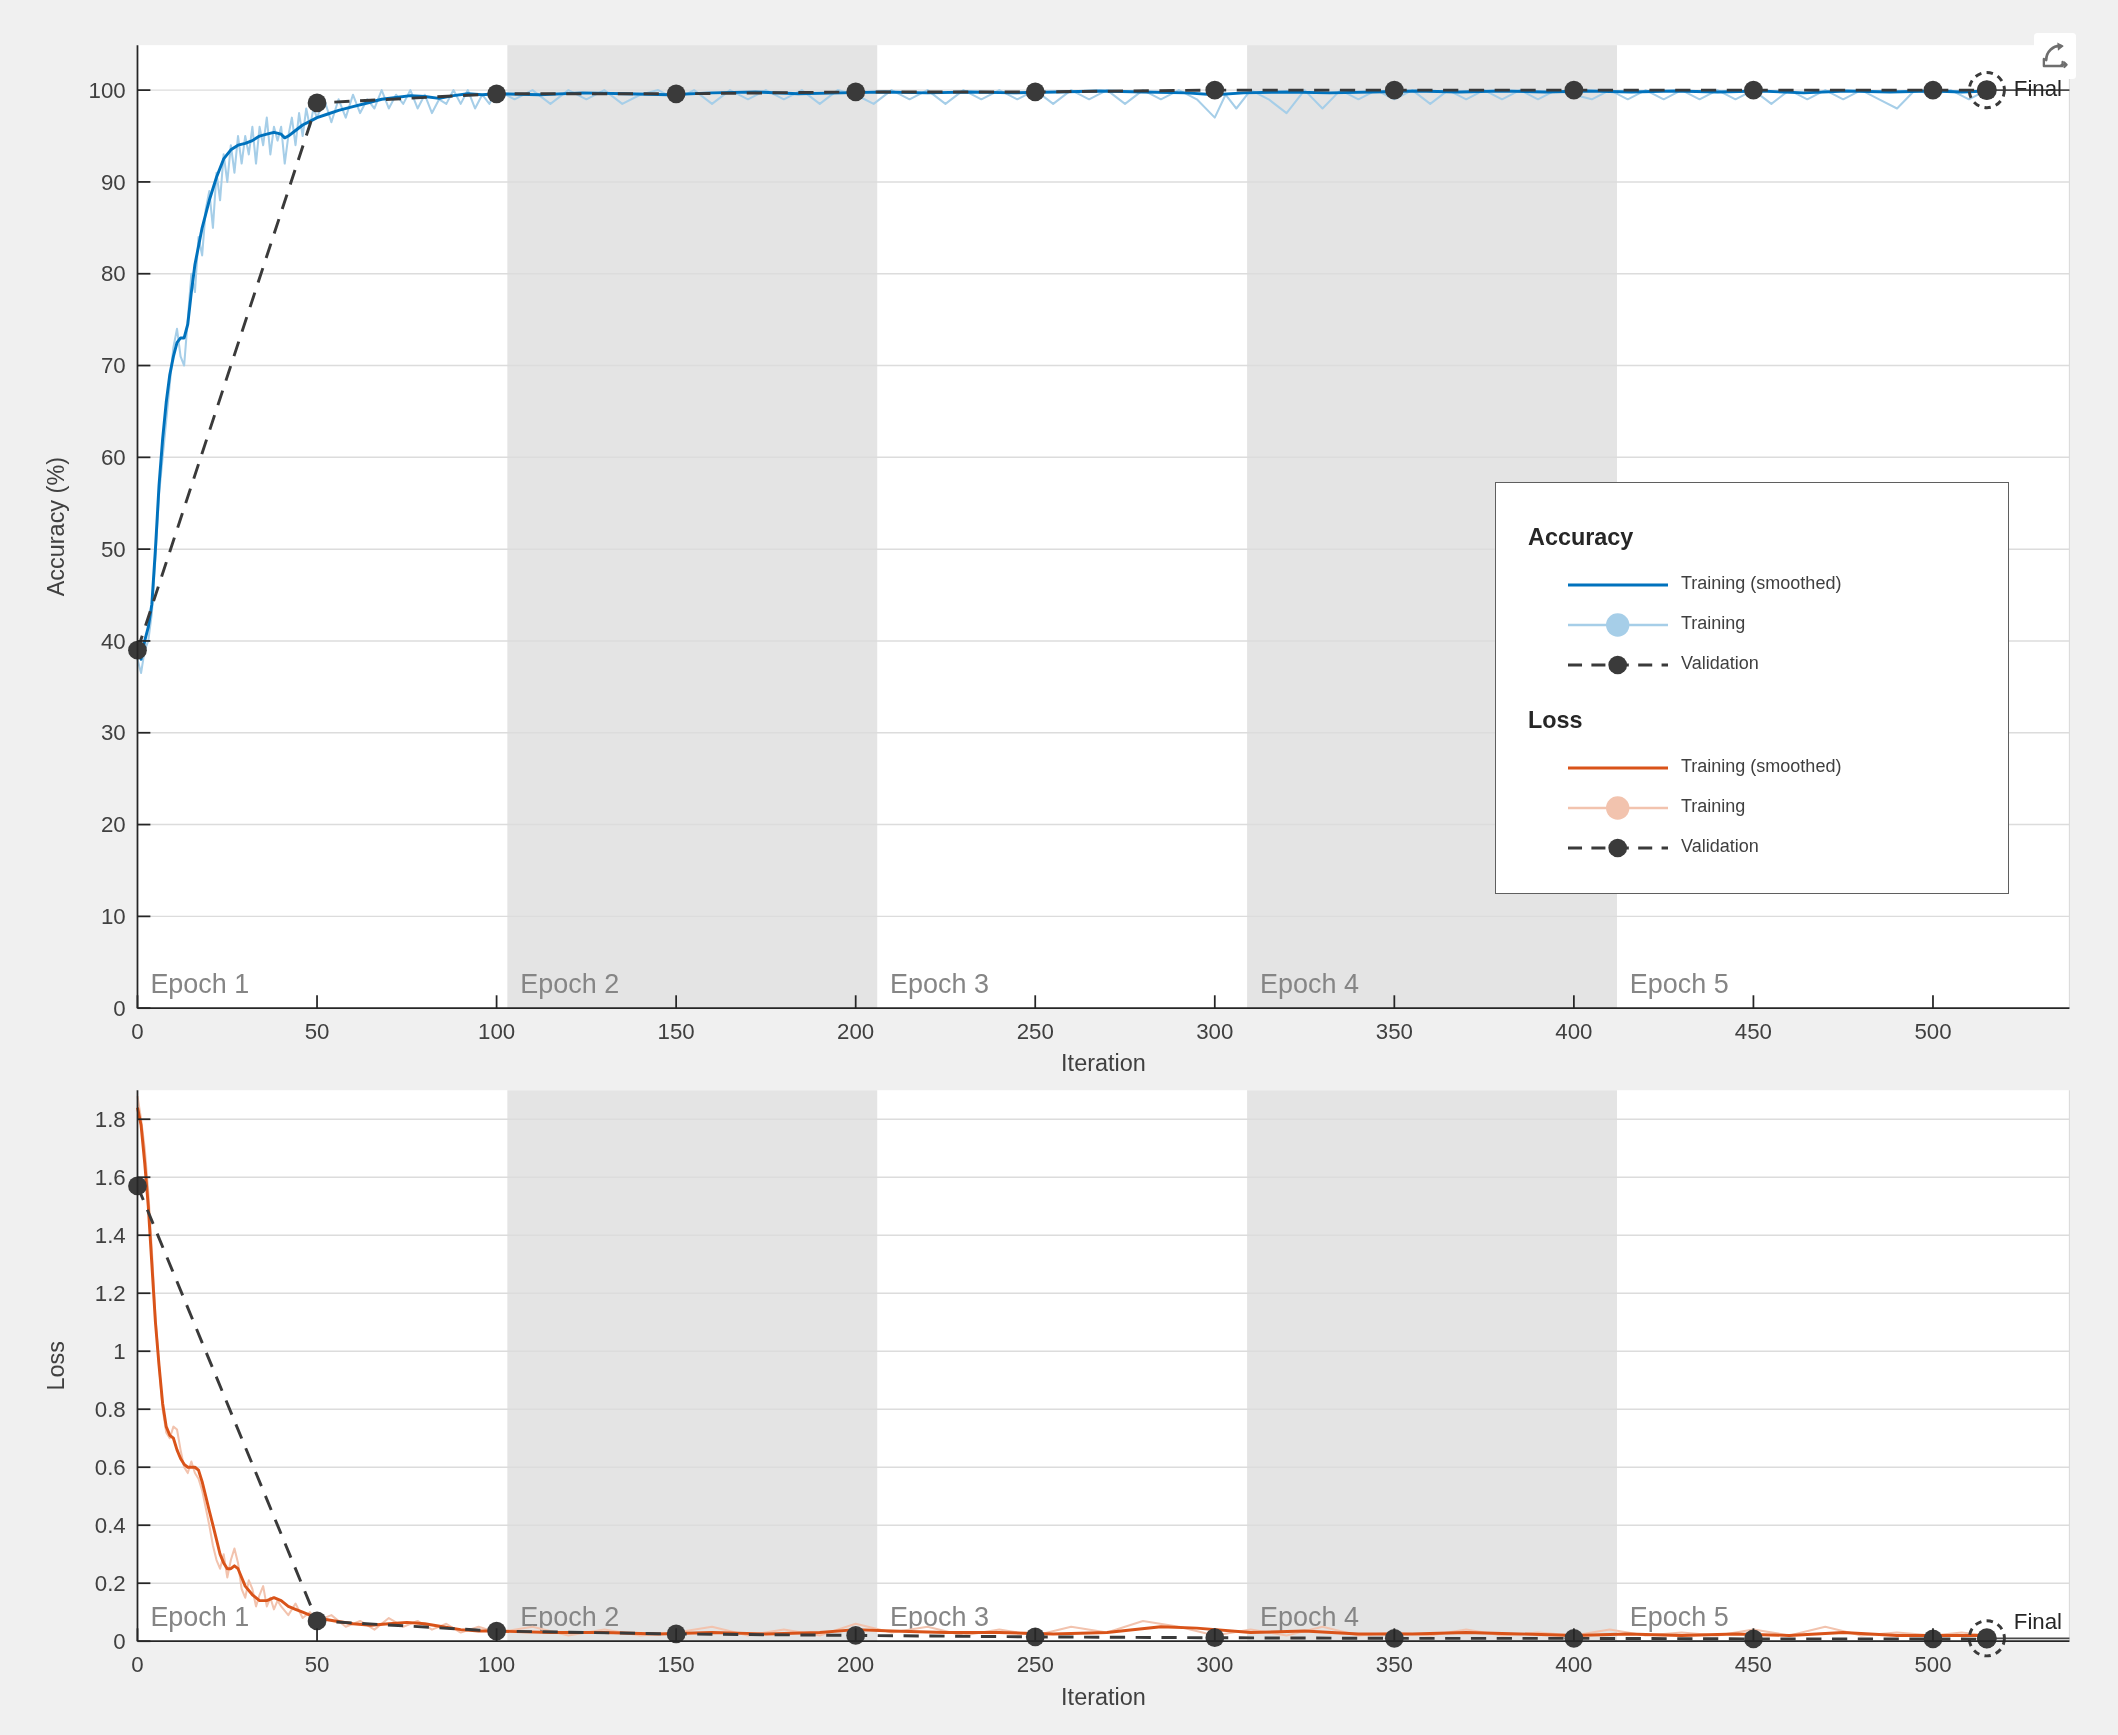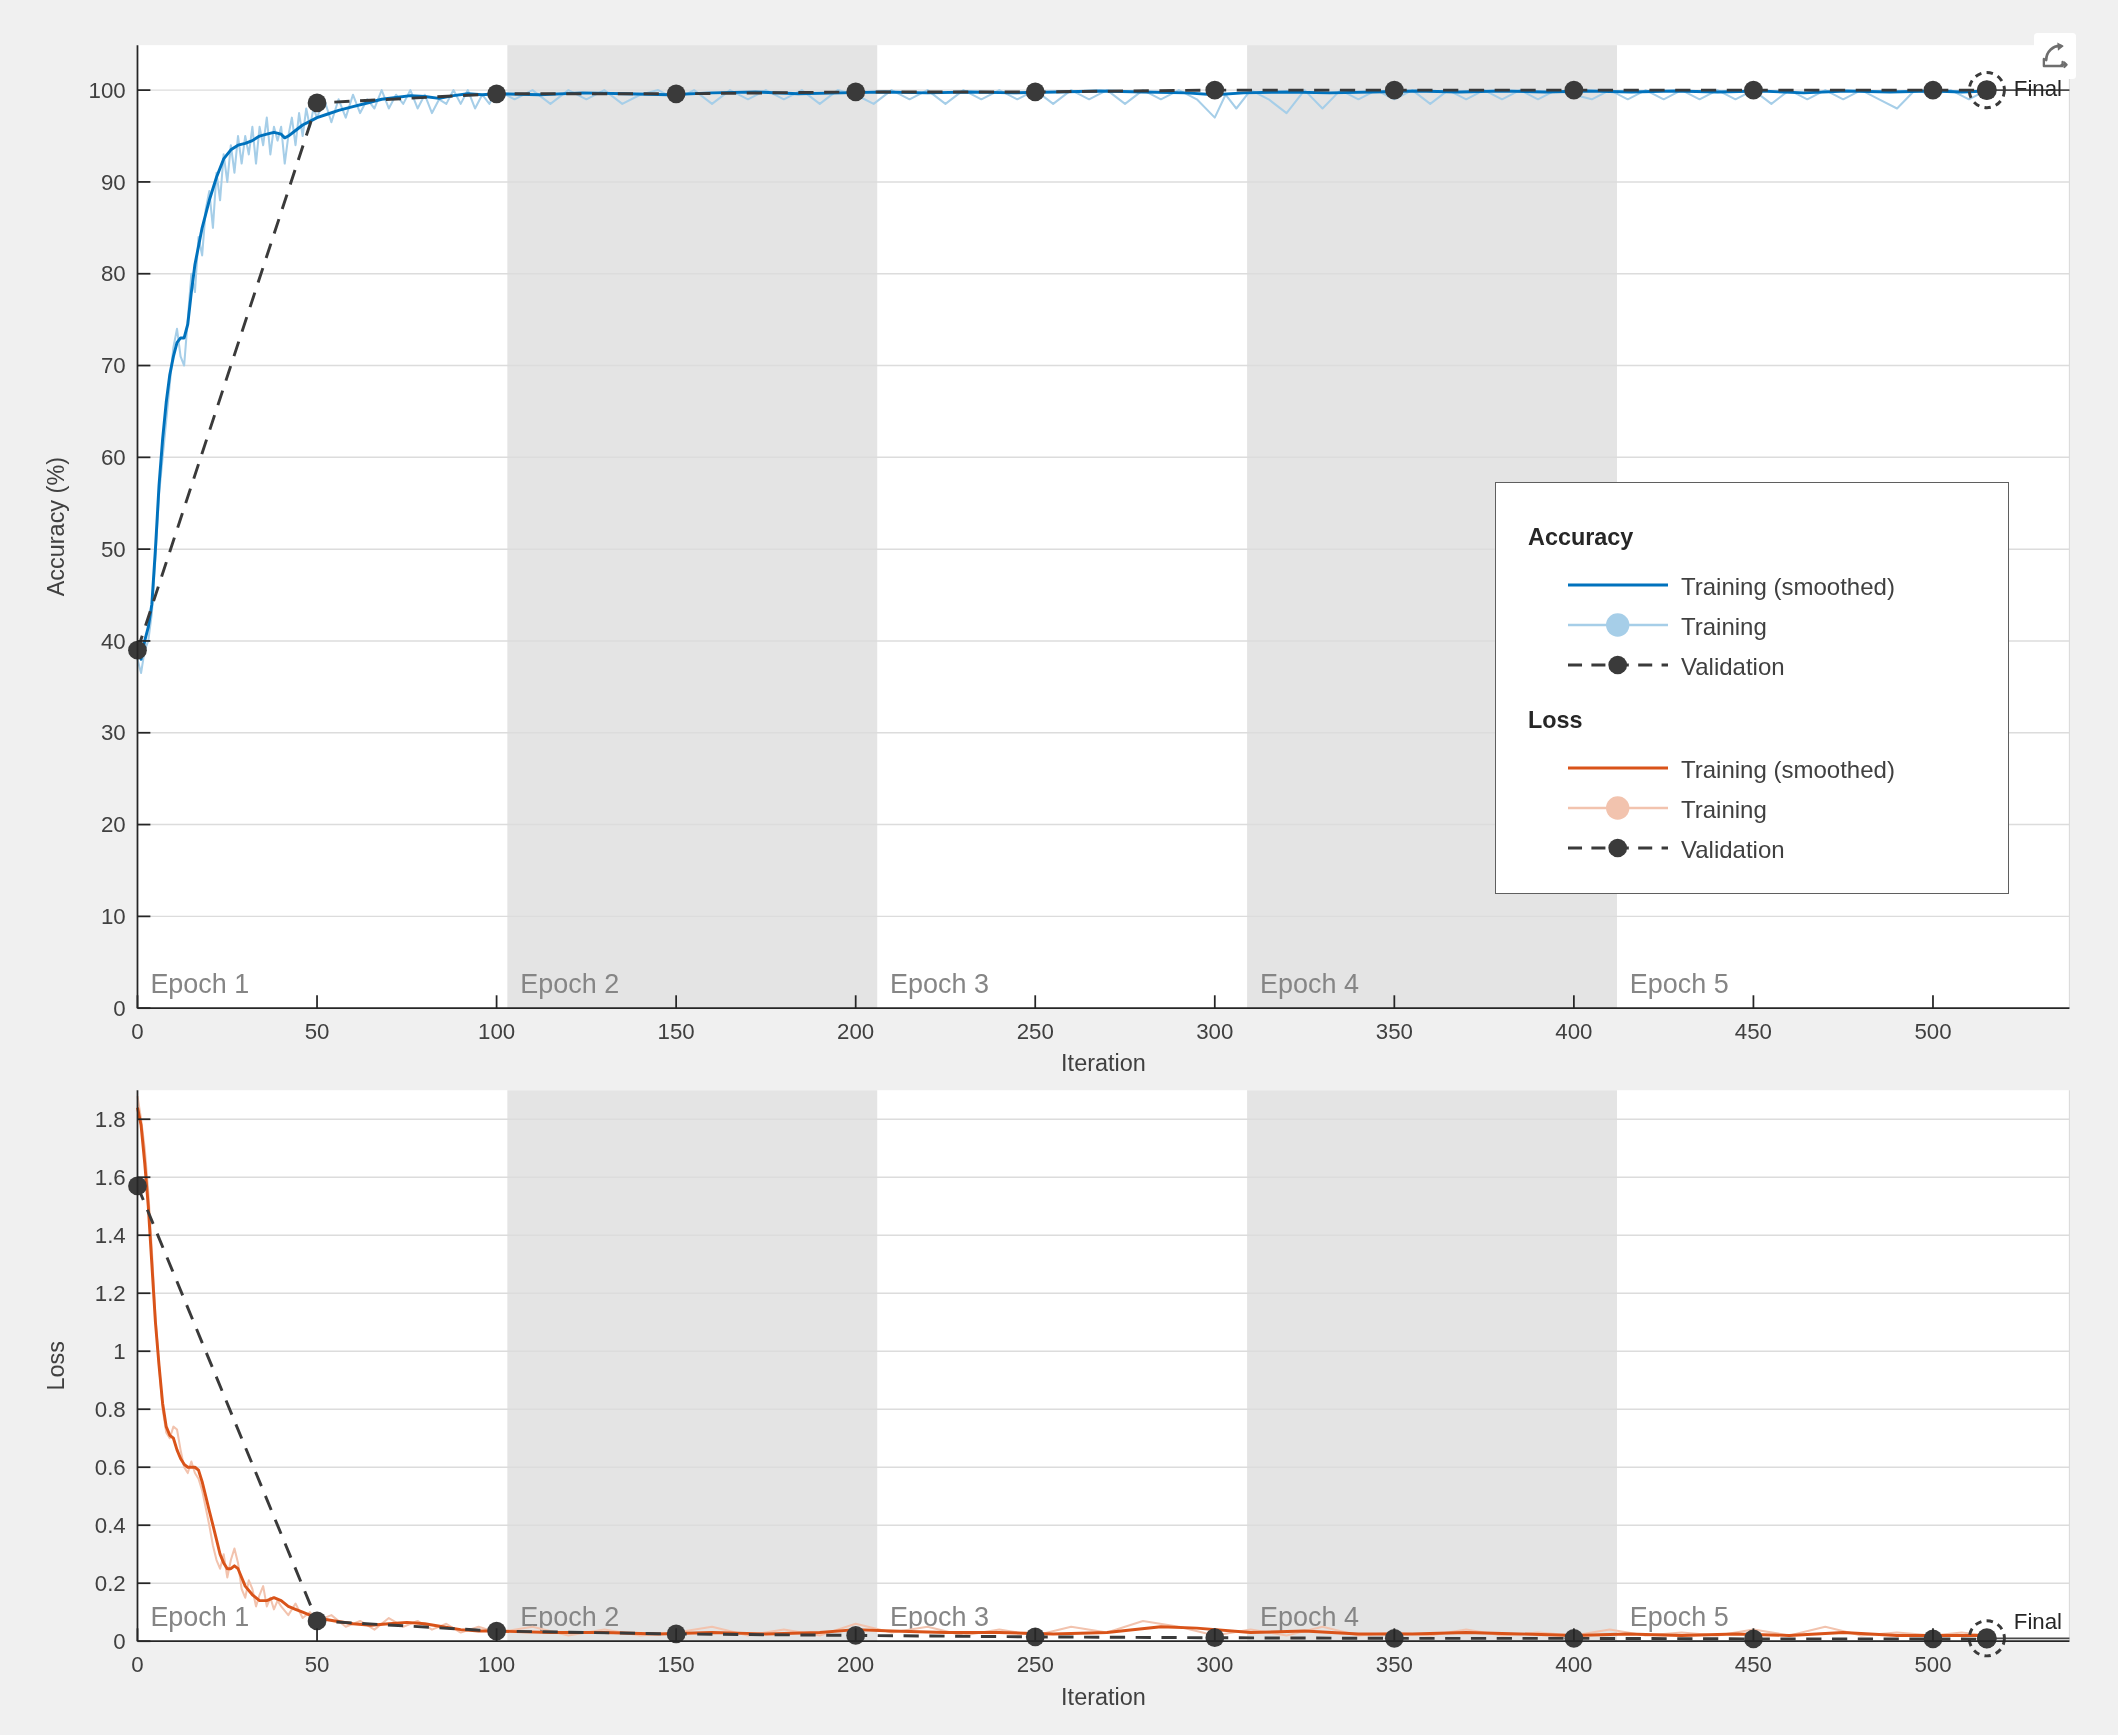--- a/index.html
+++ b/index.html
@@ -23,21 +23,21 @@
     box-sizing:border-box;
   }
   .legend-row{position:absolute;left:0;width:100%;height:26px;}
   .legend-title{
     position:absolute;left:32px;top:0;
     font-size:23.4px;font-weight:bold;color:#262626;white-space:nowrap;
   }
   .legend-sample{position:absolute;left:72px;top:0;width:100px;height:26px;}
   .legend-entry-label{
     position:absolute;left:185px;top:0.6px;
-    font-size:24px;color:#404040;white-space:nowrap;
+    font-size:18px;color:#404040;white-space:nowrap;
   }
   
   #export-button{
     position:absolute;left:2034px;top:33px;width:42px;height:46px;
     background:#ffffff;border-radius:3.5px;
     display:flex;align-items:center;justify-content:center;
     cursor:pointer;
   }
 </style>
 </head>

